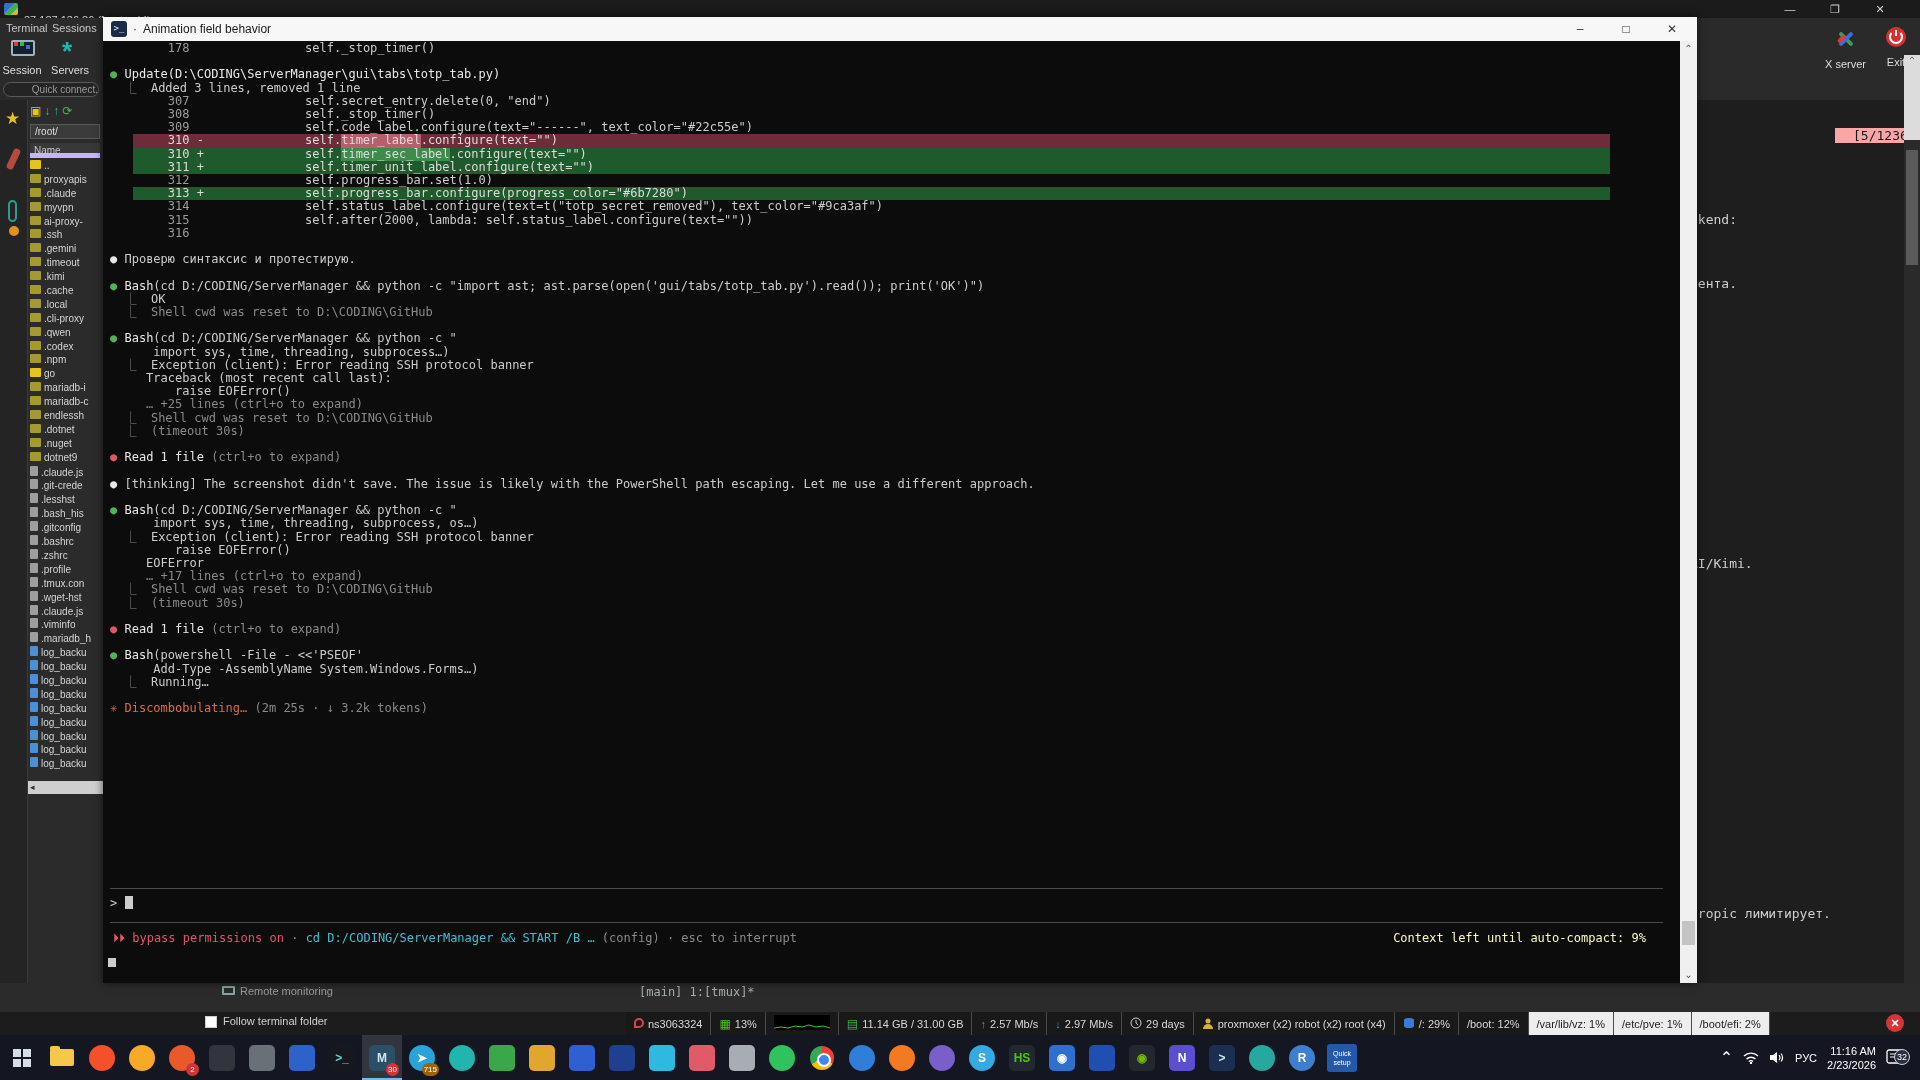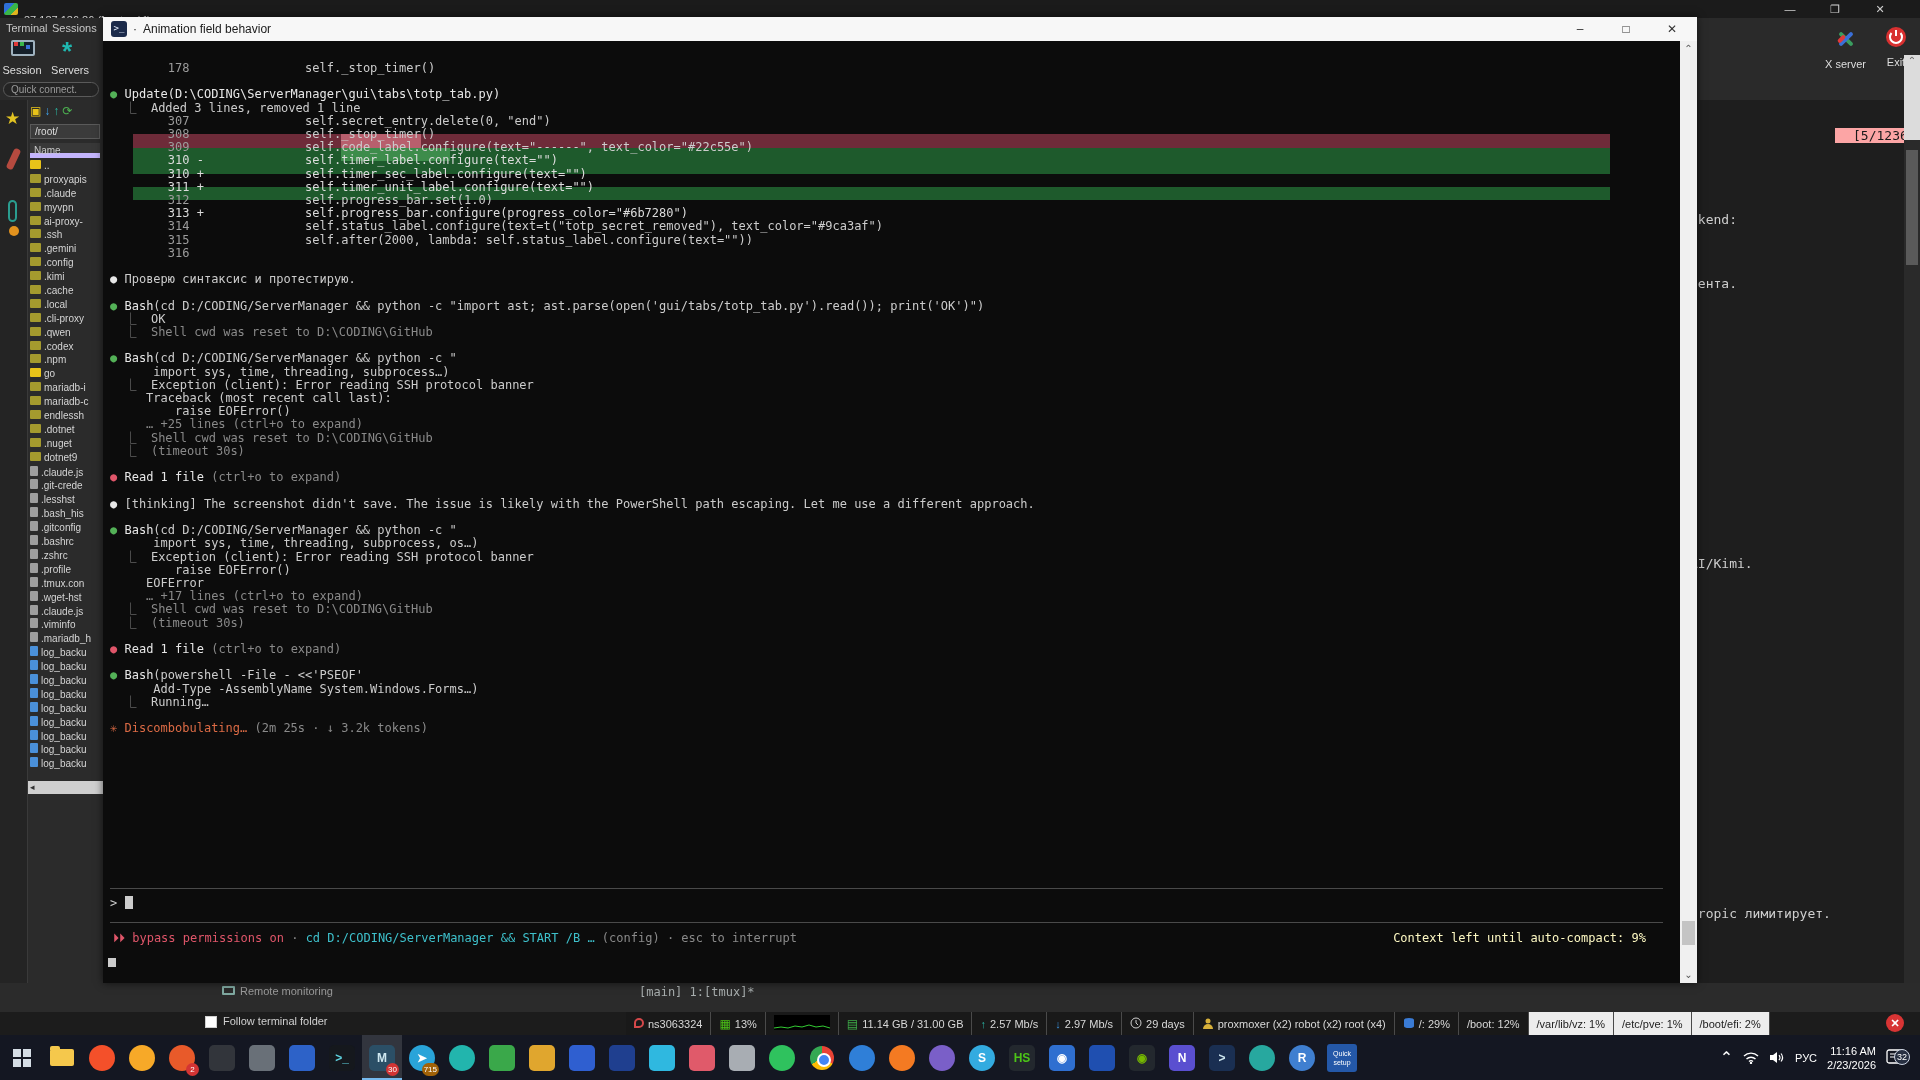--- a/index.html
+++ b/index.html
@@ -13,21 +13,21 @@
     background:linear-gradient(135deg,#2e6fd8 0 40%,#39b54a 40% 70%,#e0b41e 70%); }
   #mobax-title-text { left:24px; top:0;margin-top:11px; }
   .winctl { top:1px; width:30px; height:16px; text-align:center; color:#cfcfcf; font-size:11px; line-height:16px; }
   #ribbon-left { left:0; top:18px; width:103px; height:82px; background:#2a2a2a; }
   .menu-label { top:4px; color:#c8c8c8; font-size:11px; }
   .ribbon-btn-label { top:46px; color:#dedede; font-size:11px; width:44px; text-align:center; }
   .monitor-icon { width:24px; height:16px; border:2px solid #9fb2bf; border-radius:2px; background:#15202a; }
   .monitor-icon i { position:absolute; width:4px; height:4px; }
   .servers-icon { color:#1fb8b0; font-size:26px; font-weight:bold; line-height:18px; }
   #quick-connect { left:3px; top:82px; width:96px; height:15px; background:#242424; border:1px solid #5a5a5a;
-    border-radius:8px; color:#9a9a9a; font-size:10px; line-height:13px; padding-left:7px; }
+    border-radius:8px; color:#9a9a9a; font-size:10px; line-height:13px; padding-left:7px;text-align:right; }
   
   #left-strip { left:0; top:100px; width:28px; height:905px; background:#242424; border-right:1px solid #3a3a3a; }
   #star-icon { left:5px; top:8px; color:#e2c322; font-size:17px; }
   #tool-icon { left:10px; top:48px; width:7px; height:22px; background:#b54a3f; border-radius:3px; transform:rotate(25deg); }
   #pin-icon  { left:8px; top:100px; width:9px; height:22px; border:2px solid #2a9d8f; border-radius:5px; }
   #ball-icon { left:9px; top:126px; width:10px; height:10px; border-radius:50%; background:#e2921e; }
   
   #sidebar { left:28px; top:100px; width:75px; height:905px; background:#2b2b2b; }
   #side-toolbar { left:2px; top:4px; height:16px; font-size:12px; }
   #side-toolbar span { margin-right:3px; }
@@ -73,21 +73,21 @@
     color:#fff; font-size:11px; text-align:center; line-height:18px; font-weight:bold; }
   
   #claude { left:103px; top:17px; width:1594px; height:966px; background:#0c0c0c; box-shadow:0 0 8px rgba(0,0,0,.6); }
   #claude-titlebar { left:0; top:0; width:1594px; height:24px; background:#f7f7f7; color:#1a1a1a; font-size:12px; }
   #ps-icon { left:8px; top:4px; width:16px; height:16px; background:#1b2a4a; border-radius:3px;
     color:#e8f0ff; font-size:9px; line-height:15px; text-align:center; font-family:"DejaVu Sans Mono",monospace; }
   .cbtn { top:0px; width:38px; height:24px; text-align:center; line-height:24px; color:#333; font-size:12px; }
   #term { left:0; top:24px; width:1577px; height:942px; background:#0c0c0c; overflow:hidden; }
   #diff-layer div { position:absolute; height:13.2px; }
   #term-lines { position:absolute; left:7px; top:1px; font-family:"DejaVu Sans Mono", monospace;
-    font-size:12px; line-height:13.2px; white-space:pre;margin-top:20px; }
+    font-size:12px; line-height:13.2px; white-space:pre; }
   .c-num{color:#9c9c9c}.c-fg{color:#cccccc}.c-dim{color:#8a8a8a}.c-wht{color:#e8e8e8}
   .c-grn{color:#53b157}.c-pnk{color:#e0566a}.c-org{color:#dd6b45}.c-diff{color:#dcdcdc}.c-tea{color:#3ec1cc}
   #sep1,#sep2 { left:7px; width:1553px; border-top:1px solid #4a4a4a; }
   #sep1{top:847px} #sep2{top:881px}
   #prompt-line { left:7px; top:855px; color:#cccccc; font-family:"DejaVu Sans Mono",monospace; font-size:12px; }
   #cursor-block { left:22px; top:855px; width:8px; height:13px; background:#cccccc; }
   #status-left { left:10px; top:890px; font-family:"DejaVu Sans Mono",monospace; font-size:12px; white-space:pre; }
   #status-right { top:890px; right:34px; color:#fef9c3; font-family:"DejaVu Sans Mono",monospace; font-size:12px; }
   #mini-cursor { left:5px; top:917px; width:8px; height:9px; background:#cccccc; }
   #claude-scroll { left:1577px; top:24px; width:17px; height:942px; background:#f0f0f0; color:#555;
@@ -160,21 +160,21 @@
   <div class="abs" id="path-input">/root/</div>
   <div class="abs" id="name-header">Name</div>
   <div class="abs" id="file-list">
       <div class="frow"><span class="fic updir"></span><span>..</span></div>
       <div class="frow"><span class="fic folder"></span><span>proxyapis</span></div>
       <div class="frow"><span class="fic folder"></span><span>.claude</span></div>
       <div class="frow"><span class="fic folder"></span><span>myvpn</span></div>
       <div class="frow"><span class="fic folder"></span><span>ai-proxy-</span></div>
       <div class="frow"><span class="fic folder"></span><span>.ssh</span></div>
       <div class="frow"><span class="fic folder"></span><span>.gemini</span></div>
-      <div class="frow"><span class="fic folder"></span><span>.config</span></div>
+      <div class="frow"><span class="fic folder"></span><span>.timeout</span></div>
       <div class="frow"><span class="fic folder"></span><span>.kimi</span></div>
       <div class="frow"><span class="fic folder"></span><span>.cache</span></div>
       <div class="frow"><span class="fic folder"></span><span>.local</span></div>
       <div class="frow"><span class="fic folder"></span><span>.cli-proxy</span></div>
       <div class="frow"><span class="fic folder"></span><span>.qwen</span></div>
       <div class="frow"><span class="fic folder"></span><span>.codex</span></div>
       <div class="frow"><span class="fic folder"></span><span>.npm</span></div>
       <div class="frow"><span class="fic folderB"></span><span>go</span></div>
       <div class="frow"><span class="fic folder"></span><span>mariadb-i</span></div>
       <div class="frow"><span class="fic folder"></span><span>mariadb-c</span></div>

